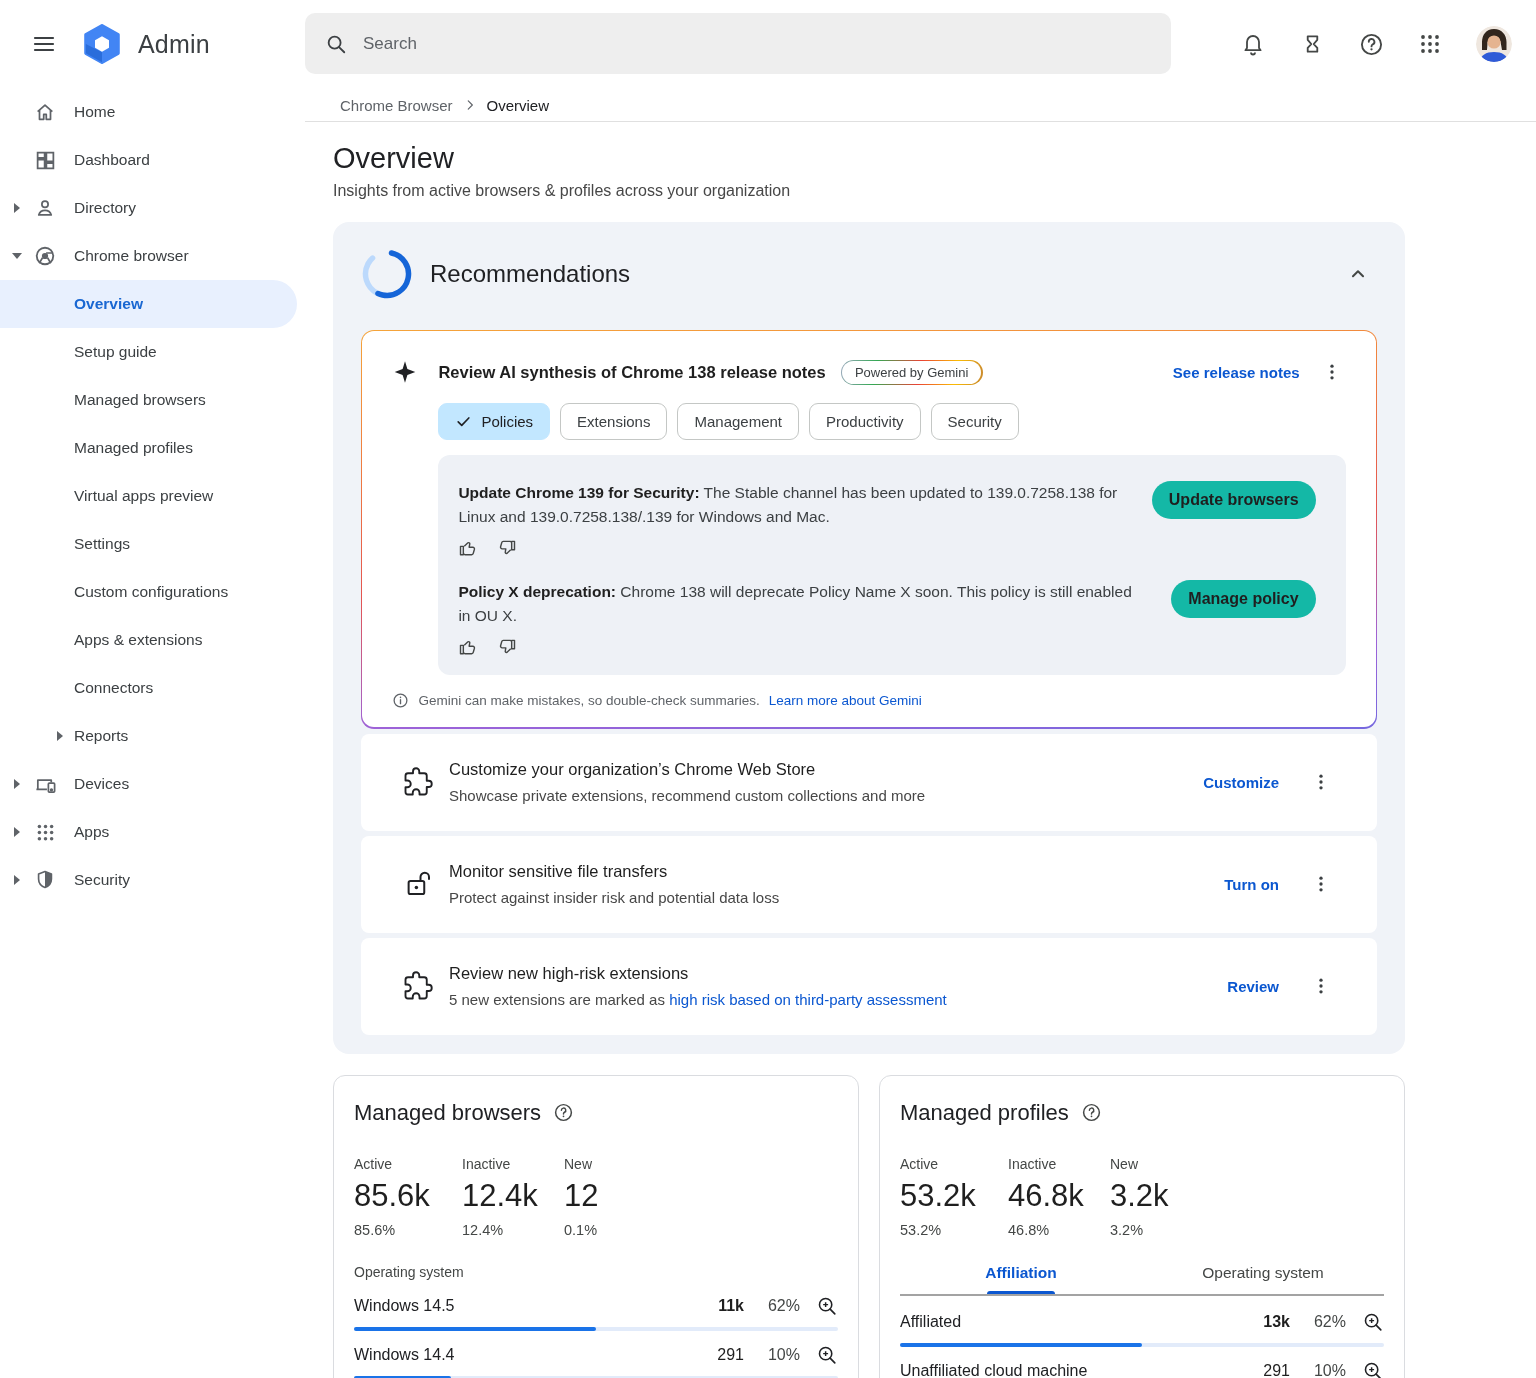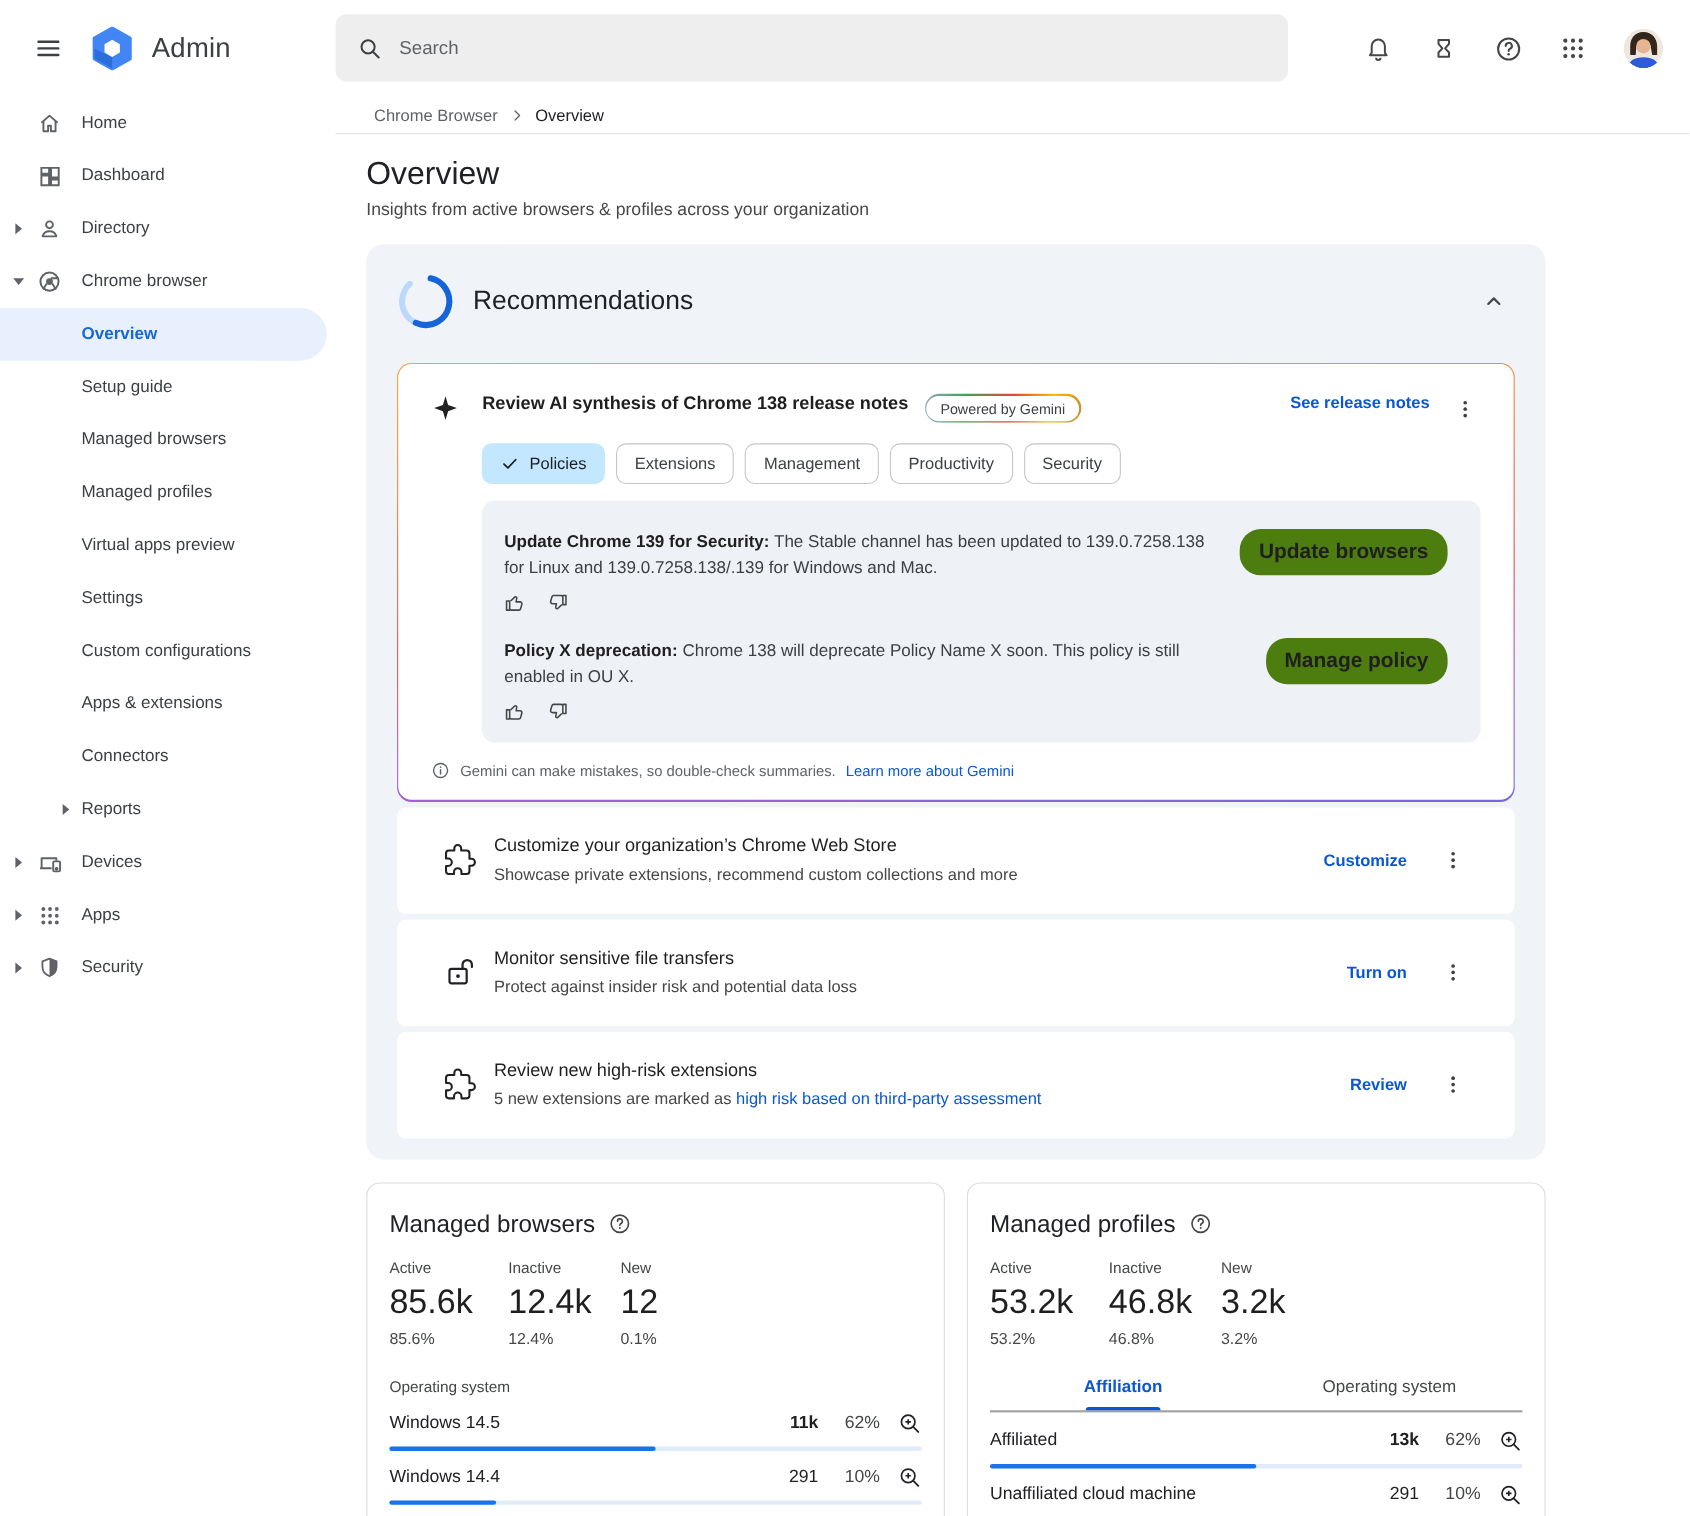--- a/index.html
+++ b/index.html
@@ -46,58 +46,58 @@
   .reco-head{display:flex;align-items:center}
   .donut{width:52px;height:52px}
   .reco-titles{margin-left:17px;flex:1}
   .reco-title{font-size:24px;font-weight:400;color:#202124}
   .reco-progress{font-size:14.5px;color:#474747;margin-top:3px}
   .collapse-btn{width:30px;height:30px;display:flex;align-items:center;justify-content:center;margin-right:4px}
 
   .gemini-wrap{margin-top:30px;border-radius:13px;padding:1.4px;
     background:linear-gradient(175deg,#f5a43a 0%,#ef7a41 30%,#e45551 55%,#9d62d8 82%,#7668df 100%)}
   .gemini-card{background:#fff;border-radius:12px;padding:27px 30px 16px 30px}
-  .gem-title-row{display:flex;align-items:flex-start}
+  .gem-title-row{display:flex;align-items:center}
   .sparkle{width:26px;height:26px;margin-right:20px}
   .gem-title{font-size:16.5px;font-weight:bold;color:#1f1f1f}
   .gem-badge-wrap{margin-left:15px;border-radius:14px;padding:1.2px;
     background:linear-gradient(100deg,#9aa8bd 0%,#34a853 25%,#ea4335 55%,#fbbc04 80%,#c8882e 100%)}
   .gem-badge{display:block;background:#fff;border-radius:13px;padding:4px 13px;font-size:13px;color:#3c4043}
   .gem-spacer{flex:1}
   .link{color:#0b57d0;font-weight:bold;font-size:15px;text-decoration:none;cursor:pointer}
   .kebab{width:28px;height:28px;display:flex;align-items:center;justify-content:center;margin-left:18px}
   .chips{display:flex;gap:10px;margin:17px 0 0 46px}
   .chip{height:37px;display:flex;align-items:center;padding:0 16px;border-radius:9px;border:1px solid #c4c7c5;background:#fff;font-size:15px;color:#3c4043;cursor:pointer}
   .chip.selected{background:#c2e7ff;border-color:#c2e7ff;color:#202124;gap:9px}
   .graybox{background:#eef1f6;border-radius:12px;margin:15px 0 0 46px;padding:26px 30px 18px 20px}
   .sum-item{display:flex;align-items:flex-start}
   .sum-item + .sum-item{margin-top:22px}
   .sum-text{flex:1;max-width:715px;font-size:15.5px;line-height:24px;color:#3c4043}
   .sum-text b{color:#1f1f1f}
-  .sum-btn{background:#4d7c0f;border-radius:19px;padding:10px 17px;font-size:19px;font-weight:bold;color:#1f1f1f;margin-left:30px;white-space:nowrap}
+  .sum-btn{background:#14b8a6;border-radius:19px;padding:10px 17px;font-size:16px;font-weight:bold;color:#1f1f1f;margin-left:30px;white-space:nowrap}
   .thumbs{display:flex;gap:19px;margin-top:9px}
   .thumb{width:20px;height:20px}
   .disclaimer{display:flex;align-items:center;gap:9px;margin:17px 0 2px 0;font-size:13.5px;color:#5f6368}
   .disclaimer .link{font-size:13.5px;font-weight:400}
 
   .task-row{background:#fff;border-radius:8px;margin-top:5px;padding:20px 42px;display:flex;align-items:center;min-height:97px}
   .task-icon{width:30px;height:30px;margin-right:16px;flex:0 0 30px}
   .task-text{flex:1}
   .task-title{font-size:16.5px;color:#1f1f1f}
   .task-sub{font-size:15px;color:#474747;margin-top:8px}
   .task-sub .link{font-weight:400;font-size:15px}
   .task-action{margin-right:10px}
 
   
   .cards-row{display:flex;gap:20px;margin-top:21px}
   .card{flex:1;border:1px solid #dadce0;border-radius:12px;padding:24px 20px 0 20px;height:420px;background:#fff}
   .card-title-row{display:flex;align-items:center;gap:12px}
   .card-title{font-size:22px;font-weight:400;color:#202124}
   .help-icon{width:21px;height:21px;display:flex}
-  .stats{display:flex;margin-top:18px}
+  .stats{display:flex;margin-top:30px}
   .stat{width:108px}
   .stat-label{font-size:14px;color:#444746}
   .stat-value{font-size:31px;color:#1f1f1f;margin-top:6px}
   .stat-pct{font-size:14.5px;color:#444746;margin-top:8px}
   .section-label{font-size:14px;color:#444746;margin-top:26px}
   .os-list{margin-top:2px}
   .os-row{padding-top:13px}
   .os-line{display:flex;align-items:center}
   .os-name{flex:1;font-size:16px;color:#202124}
   .os-count{width:50px;text-align:right;font-size:16px;font-weight:bold;color:#1f1f1f}

